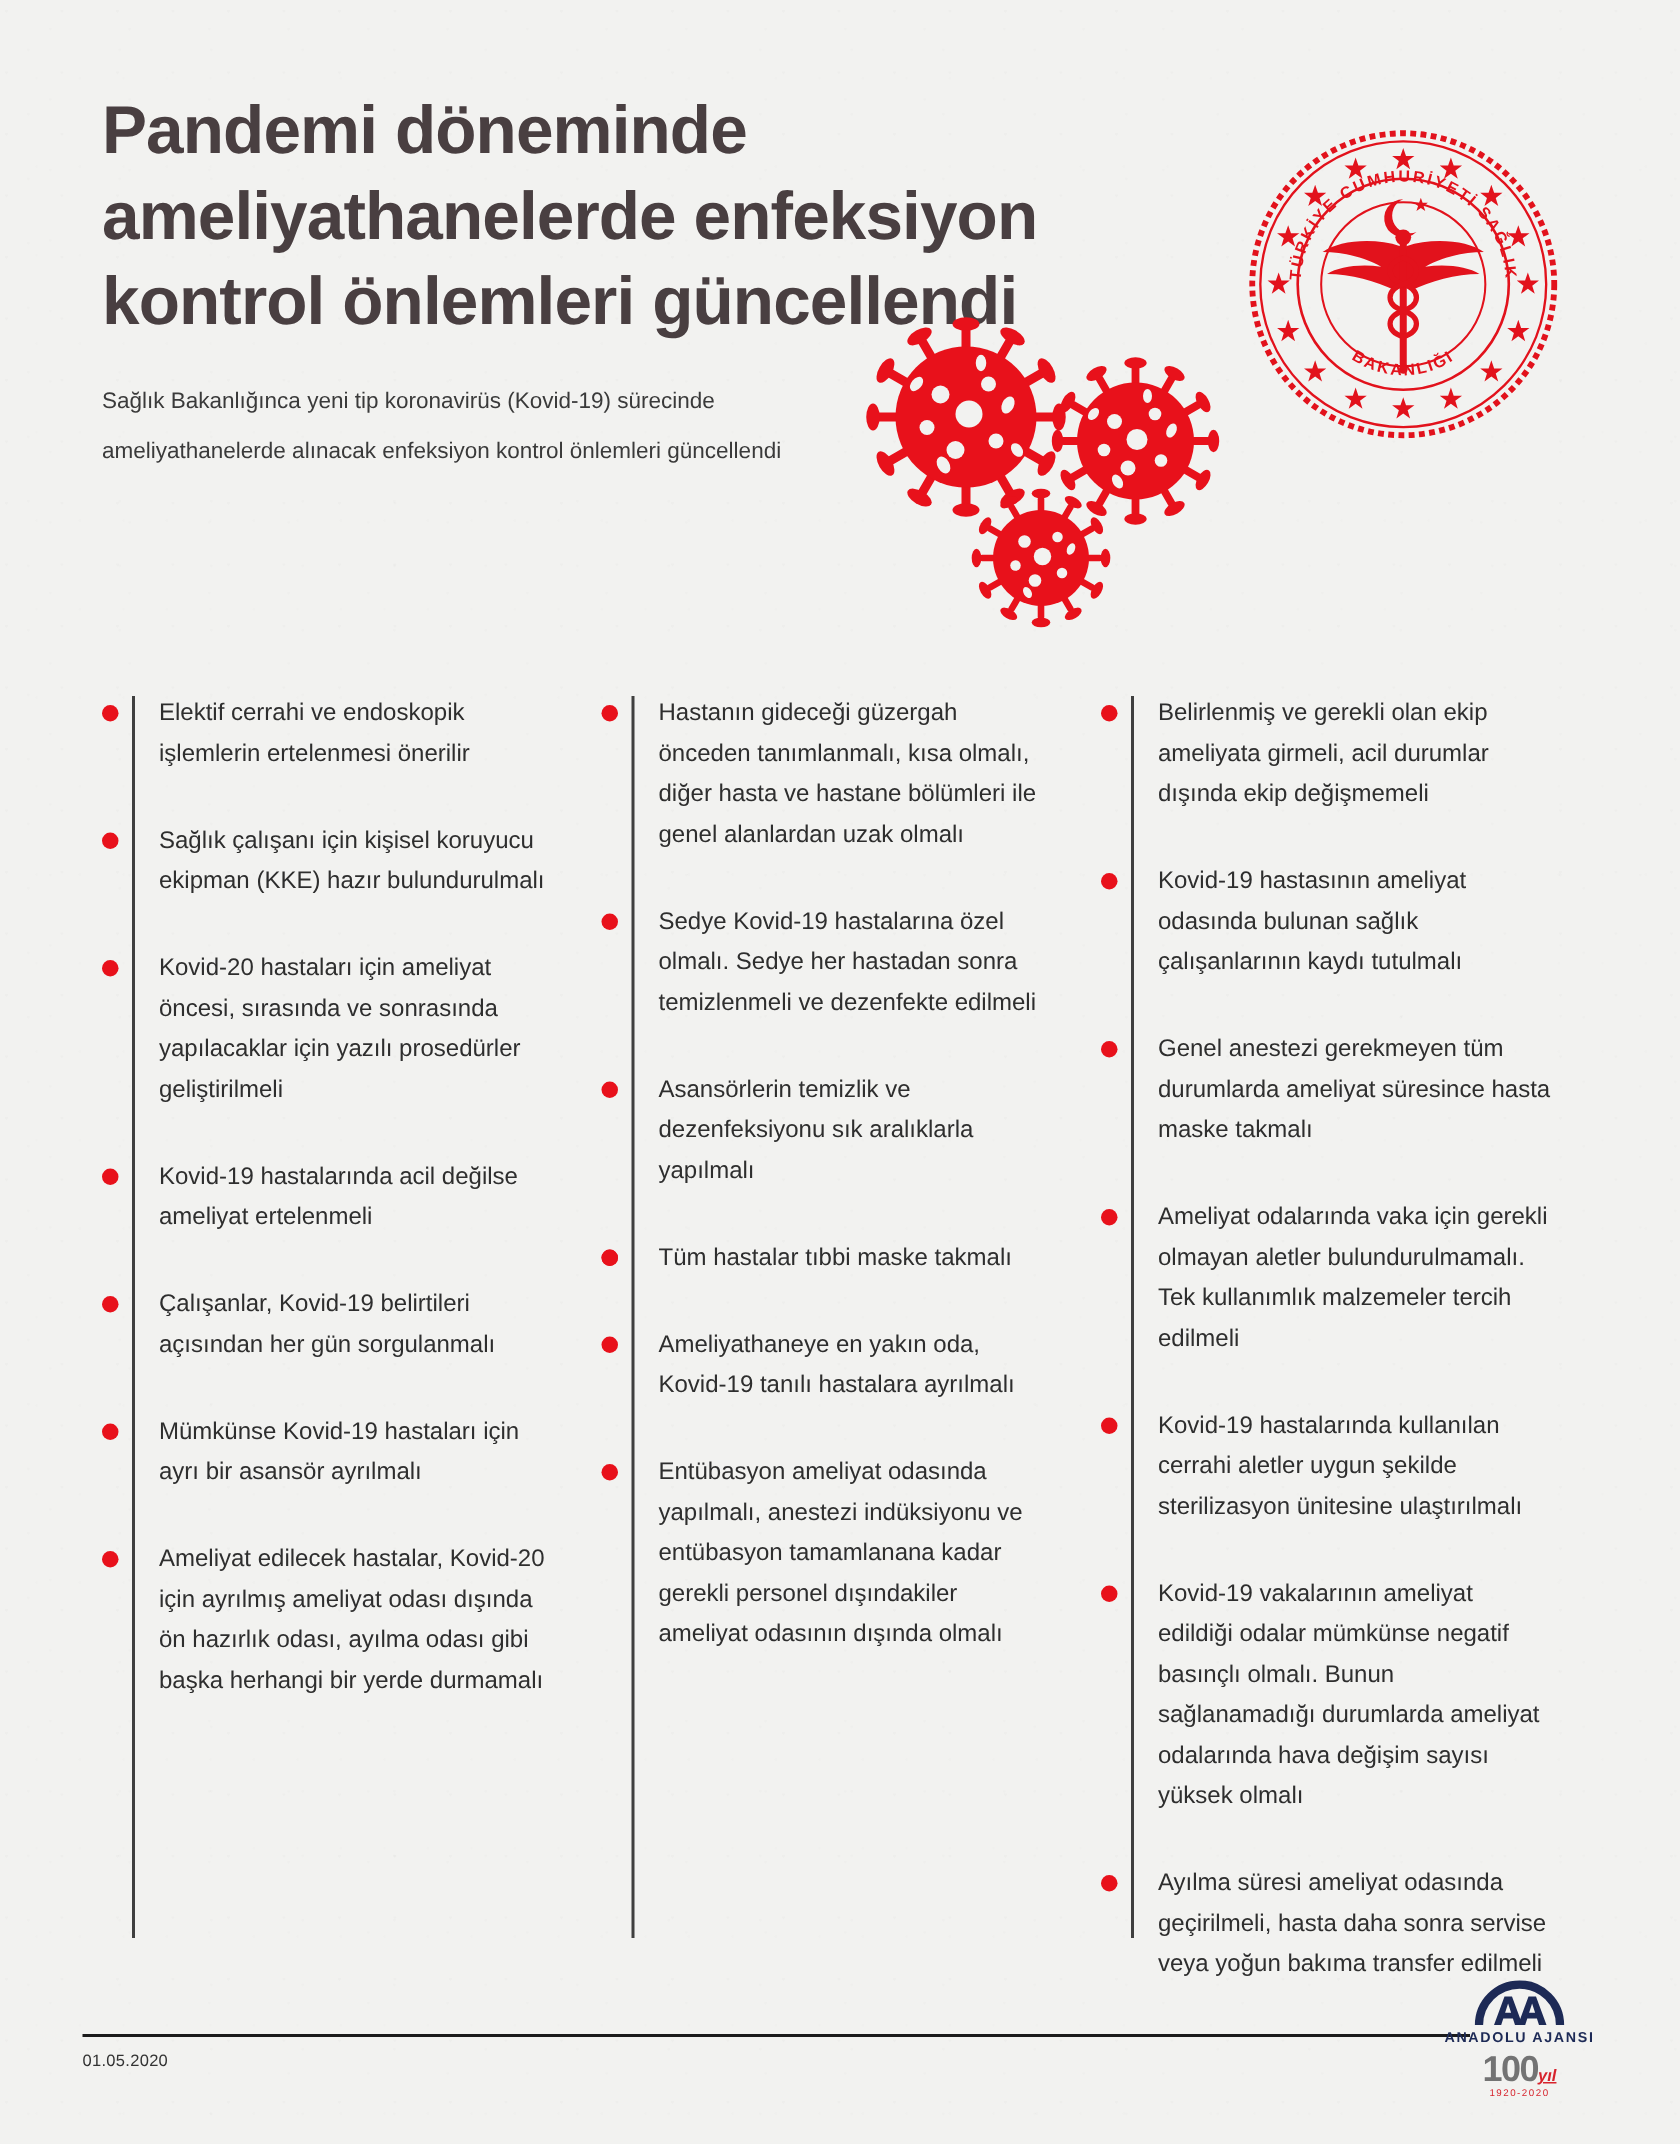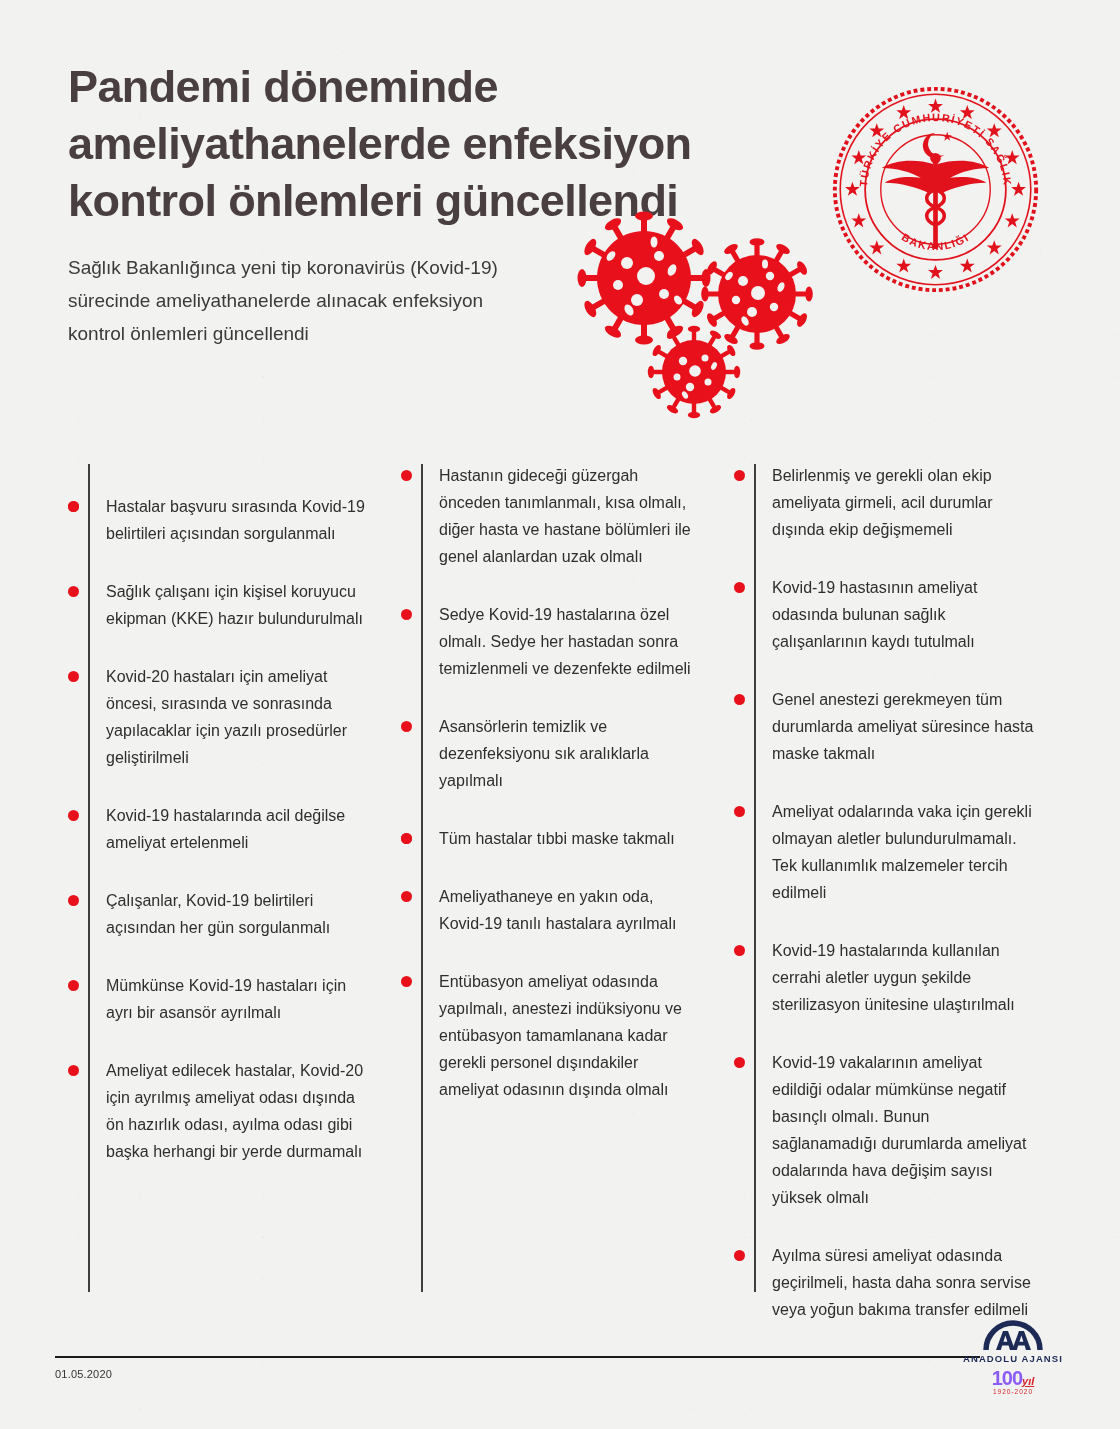--- a/index.html
+++ b/index.html
@@ -40,21 +40,21 @@
     font-size: 45px;
     line-height: 57px;
     font-weight: bold;
     color: #493f41;
     letter-spacing: -0.6px;
     margin: 0;
     max-width: 740px;
   }
   .subtitle {
     margin-top: 22px;
-    font-size: 19px;
+    font-size: 15px;
     line-height: 33px;
     color: #3a3a3a;
     max-width: 470px;
     font-weight: 400;
   }
 
   
   .emblem {
     position: absolute;
     left: 828px;
@@ -147,23 +147,23 @@
     font-weight: bold;
     color: #1d2a56;
     letter-spacing: 1.1px;
     margin-top: 1px;
   }
   .aa-100 {
     margin-top: 4px;
     line-height: 1;
   }
   .aa-100-main {
-    font-size: 20px;
+    font-size: 24px;
     font-weight: bold;
-    color: #8b5cf6;
+    color: #737373;
     letter-spacing: -1px;
   }
   .aa-100-yil {
     font-size: 11px;
     font-style: italic;
     color: #d7232c;
     font-weight: bold;
     text-decoration: underline;
   }
   .aa-100-years {
@@ -484,22 +484,21 @@
           </g>
         </g>
       </g>
     </svg>
   </div>
 
   <div class="columns">
     <div class="col">
       <div class="col-rule"></div>
       <ul class="bullets">
-        <li class="bullet"><span class="dot"></span></li>
-        <li class="bullet"><span class="dot"></span><span>Hastalar başvuru sırasında Kovid-19 belirtileri açısından sorgulanmalı</span></li>
+        <li class="bullet"><span class="dot"></span><span>Elektif cerrahi ve endoskopik işlemlerin ertelenmesi önerilir</span></li>
         <li class="bullet"><span class="dot"></span><span>Sağlık çalışanı için kişisel koruyucu ekipman (KKE) hazır bulundurulmalı</span></li>
         <li class="bullet"><span class="dot"></span><span>Kovid-20 hastaları için ameliyat öncesi, sırasında ve sonrasında yapılacaklar için yazılı prosedürler geliştirilmeli</span></li>
         <li class="bullet"><span class="dot"></span><span>Kovid-19 hastalarında acil değilse ameliyat ertelenmeli</span></li>
         <li class="bullet"><span class="dot"></span><span>Çalışanlar, Kovid-19 belirtileri açısından her gün sorgulanmalı</span></li>
         <li class="bullet"><span class="dot"></span><span>Mümkünse Kovid-19 hastaları için ayrı bir asansör ayrılmalı</span></li>
         <li class="bullet"><span class="dot"></span><span>Ameliyat edilecek hastalar, Kovid-20 için ayrılmış ameliyat odası dışında ön hazırlık odası, ayılma odası gibi başka herhangi bir yerde durmamalı</span></li>
       </ul>
     </div>
 
     <div class="col">

